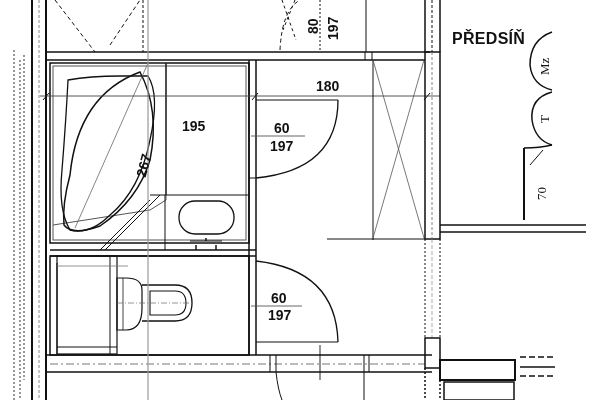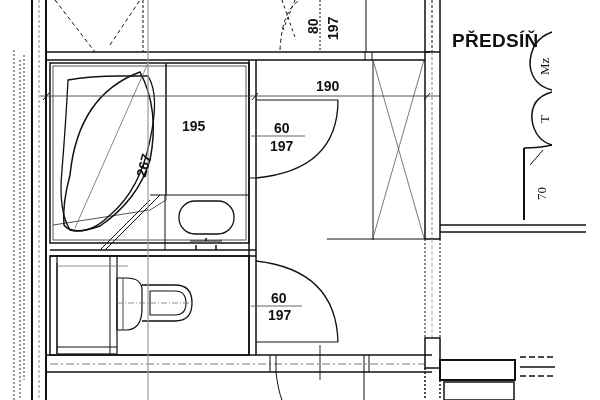--- a/index.html
+++ b/index.html
@@ -1,20 +1,20 @@
 <!DOCTYPE html>
 <html><head>
 <meta charset="utf-8">
 <style>
   html, body { margin: 0; padding: 0; background: #ffffff; }
   #plan { position: relative; width: 600px; height: 400px; overflow: hidden; background: #fff; }
   svg { position: absolute; left: 0; top: 0; }
   .lbl { position: absolute; font-family: "Liberation Sans", sans-serif; font-weight: bold; color: #111; line-height: 1; white-space: nowrap; }
   .dim { font-size: 14px; }
-  .room { font-size: 19px; letter-spacing: 0.3px; }
+  .room { font-size: 16px; letter-spacing: 0.3px; }
   .rot { transform-origin: left top; }
   .serif { font-family: "Liberation Serif", serif; font-weight: normal; }
 </style>
 </head>
 <body>
 
 <div id="plan">
   <svg width="600" height="400" viewBox="0 0 600 400">
 
     <g stroke="#333" stroke-width="1" stroke-dasharray="2 2" fill="none">
@@ -144,21 +144,21 @@
       <line x1="520" y1="376" x2="555" y2="376" stroke-width="1.5" stroke-dasharray="6 3"></line>
     </g>
   </svg>
 
   <div class="lbl dim rot" style="left:306px; top:34px; transform: rotate(-90deg);">80</div>
   <div class="lbl dim rot" style="left:326px; top:40px; transform: rotate(-90deg);">197</div>
 
   <div class="lbl room" style="left:452px; top:31px;">PŘEDSÍŇ</div>
 
   <div class="lbl dim" style="left:182px; top:83px;margin-top:36px;">195</div>
-  <div class="lbl dim" style="left:316px; top:79px;">190</div>
+  <div class="lbl dim" style="left:316px; top:79px;">180</div>
 
   <div class="lbl dim rot" style="left:134px; top:175px; transform: rotate(-75deg);">267</div>
 
   <div class="lbl dim" style="left:274px; top:121px;">60</div>
   <div class="lbl dim" style="left:270px; top:139px;">197</div>
 
   <div class="lbl dim" style="left:271px; top:291px;">60</div>
   <div class="lbl dim" style="left:268px; top:308px;">197</div>
 
   <div class="lbl dim serif rot" style="left:538px; top:75px; transform: rotate(-90deg); font-size:13px;">Mz</div>

